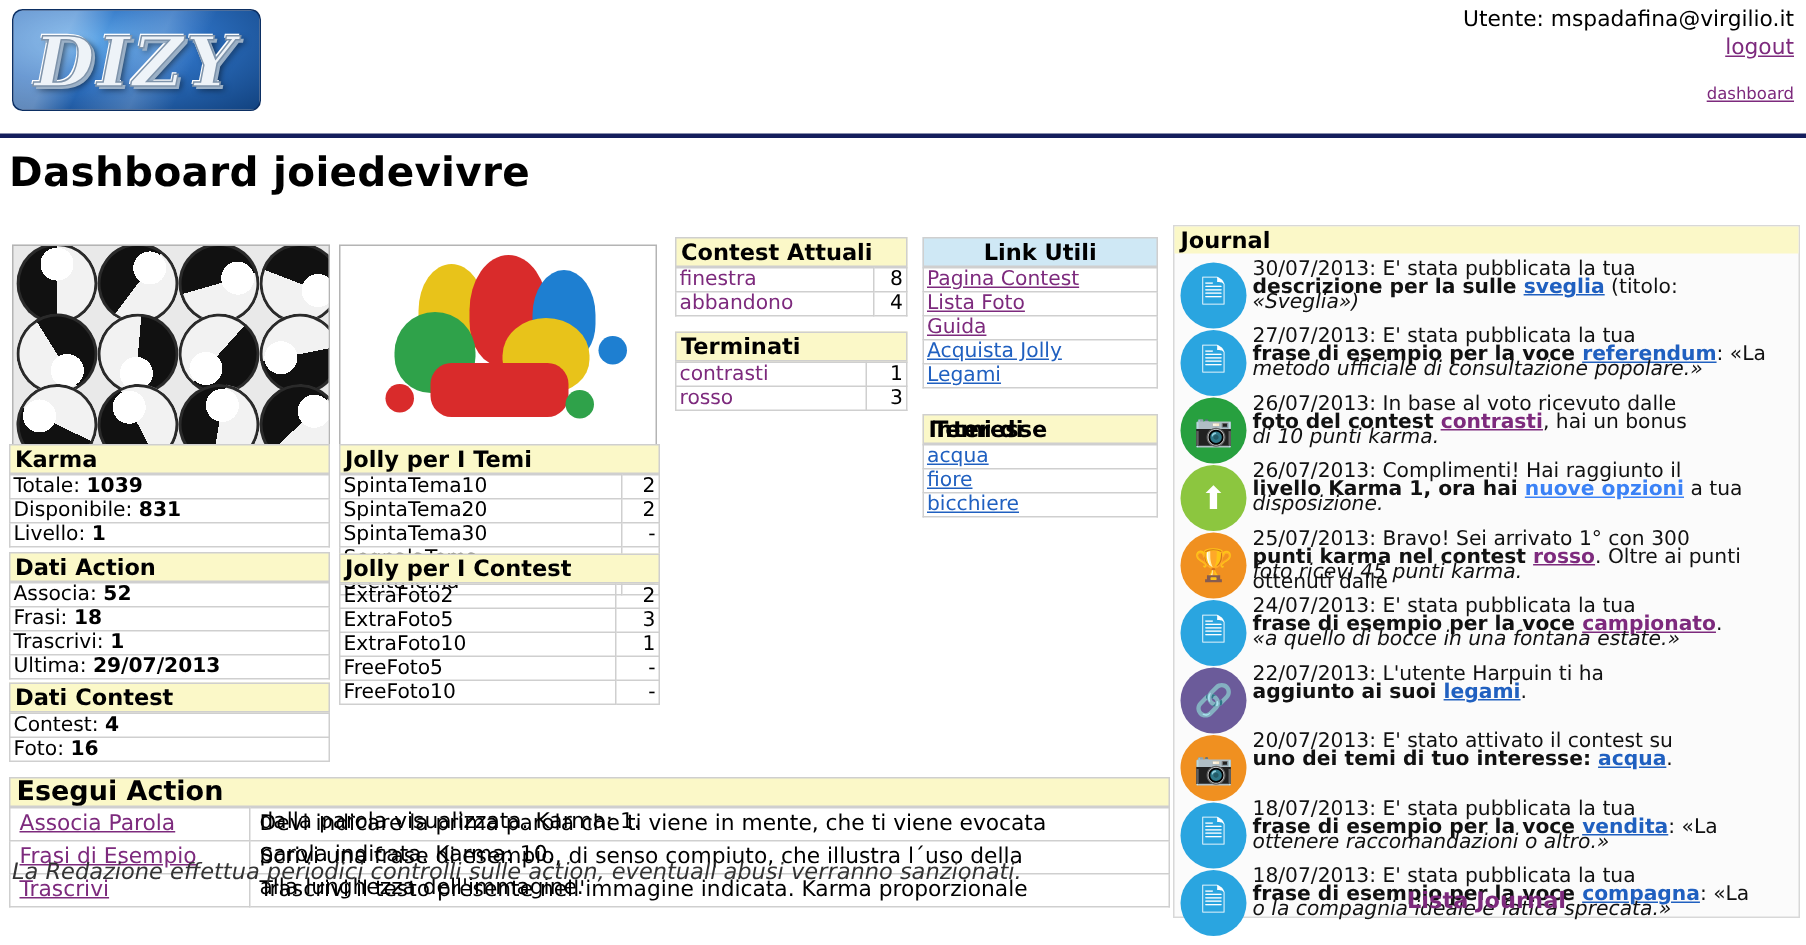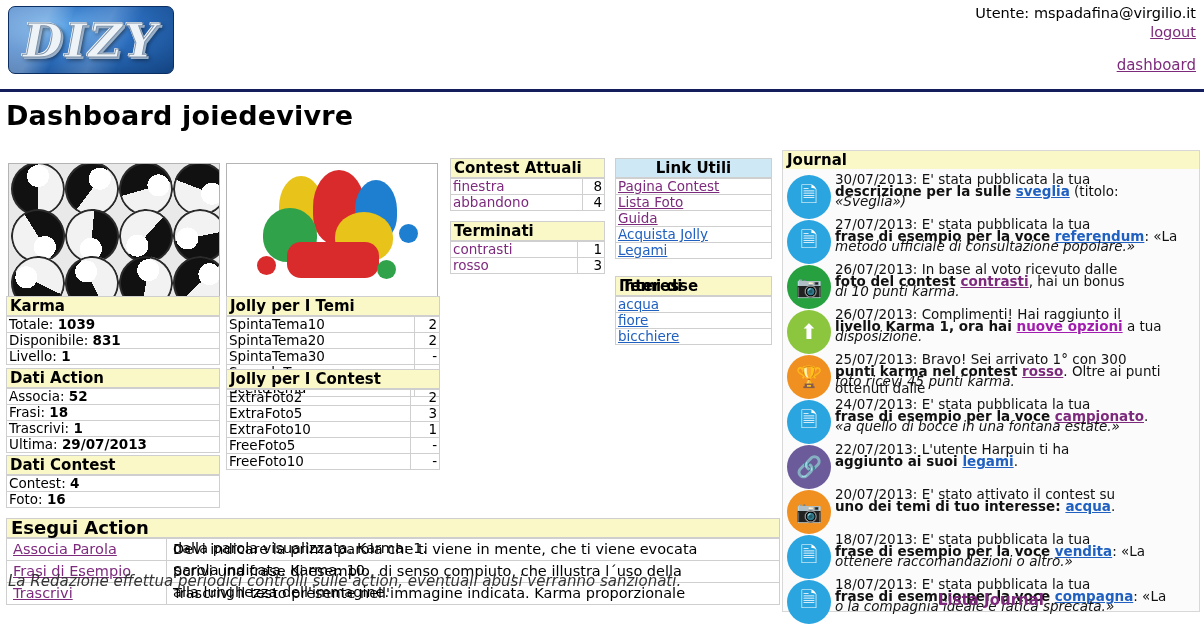--- a/index.html
+++ b/index.html
@@ -35,21 +35,21 @@
     text-shadow:
       2px 2px 0 #9bb0c6, -1px -1px 0 #ffffff,
       3px 3px 4px rgba(0,0,0,.55);
     -webkit-text-stroke:1px #7e93aa;
   }
   #user-box {
     position:absolute; right:8px; top:4px; text-align:right;
     font-size:14.5px; line-height:19px;
   }
   #user-box a { color:#7d2a7d; }
-  #dash-link-wrap { position:absolute; right:8px; top:56px; text-align:right; font-size:15px; }
+  #dash-link-wrap { position:absolute; right:8px; top:56px; text-align:right; font-size:11px; }
   #dash-link-wrap a { color:#7d2a7d; }
   #rule { position:absolute; left:0; right:0; top:89px; height:3px; background:#141e5c; }
 
   #page-title {
     position:absolute; left:6px; top:100px;
     font-size:27px; font-weight:bold; letter-spacing:.2px;
   }
 
   
   .panel { position:absolute; }
@@ -379,21 +379,21 @@
         <div class="jtext">
           <div>26/07/2013: In base al voto ricevuto dalle</div>
           <div class="l2"><b>foto del contest </b><a href="#" style="color: rgb(125, 42, 125); font-weight: bold;">contrasti</a><span>, hai un bonus</span></div>
           <div class="l2" style="top: 22px; font-style: italic;">di 10 punti karma.</div>
         </div>
       </div>
       <div class="jrow" style="top: 157px;">
         <div class="jicon" style="background: rgb(140, 198, 63);">⬆</div>
         <div class="jtext">
           <div>26/07/2013: Complimenti! Hai raggiunto il</div>
-          <div class="l2"><b>livello Karma 1, ora hai </b><a href="#" style="color: #a21caf; font-weight: bold;">nuove opzioni</a><span> a tua</span></div>
+          <div class="l2"><b>livello Karma 1, ora hai </b><a href="#" style="color: #3b82f6; font-weight: bold;">nuove opzioni</a><span> a tua</span></div>
           <div class="l2" style="top: 22px; font-style: italic;">disposizione.</div>
         </div>
       </div>
       <div class="jrow" style="top: 202px;">
         <div class="jicon" style="background: rgb(240, 144, 32);">🏆</div>
         <div class="jtext">
           <div>25/07/2013: Bravo! Sei arrivato 1° con 300</div>
           <div class="l2"><b>punti karma nel contest </b><a href="#" style="color: rgb(125, 42, 125); font-weight: bold;">rosso</a><span>. Oltre ai punti ottenuti dalle</span></div>
           <div class="l2" style="top: 22px; font-style: italic;">foto ricevi 45 punti karma.</div>
         </div>

